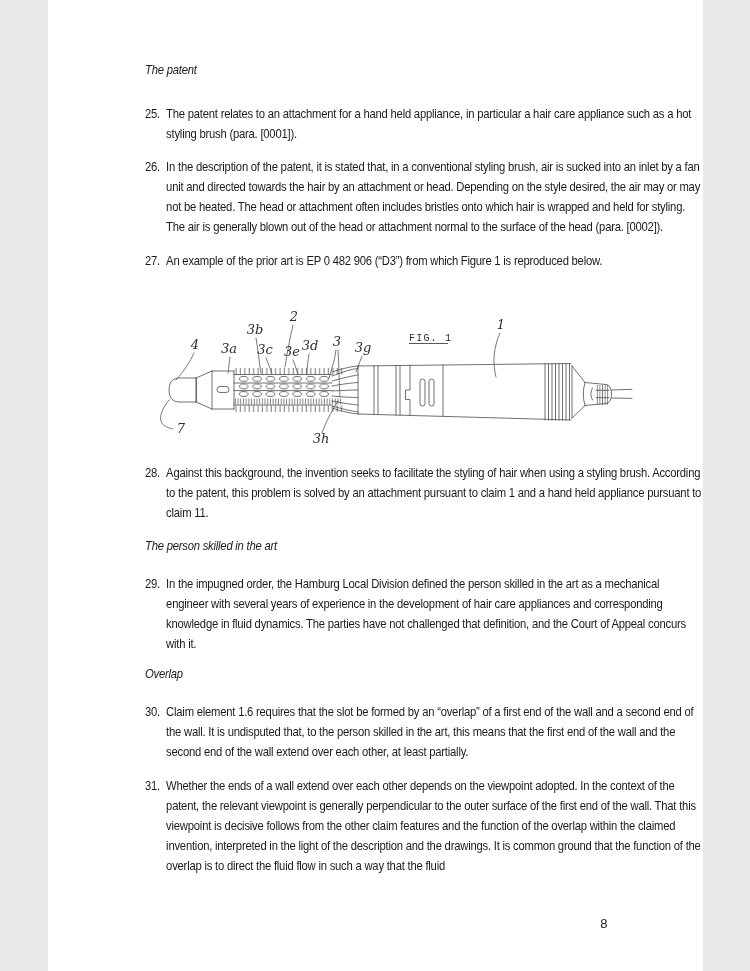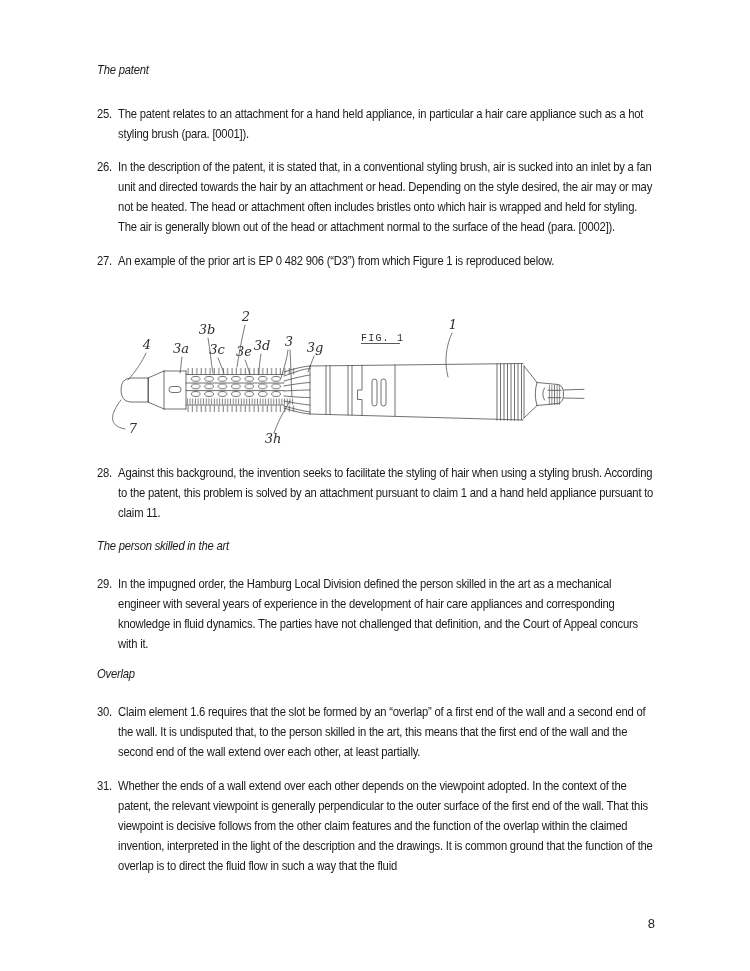--- a/index.html
+++ b/index.html
@@ -1,17 +1,17 @@
 <!DOCTYPE html>
 <html><head>
 <meta charset="utf-8">
 <style>
   html,body{margin:0;padding:0;background:#e8e8e8;}
   .page{
-    position:relative;width:750px;height:971px;background:#ffffff;
+    position:relative;width:655px;height:971px;background:#ffffff;
     font-family:"Liberation Sans",sans-serif;color:#1b1b1b;overflow:hidden;margin:0 auto;
   }
   .content{
     position:absolute;left:97px;top:60px;width:633px;
     transform:scaleX(0.88);transform-origin:0 0;
     font-size:12.8px;letter-spacing:-0.25px;line-height:20px;
   }
   .heading{font-style:italic;}
   .para{display:flex;}
   .para .num{width:24px;flex:0 0 24px;}

